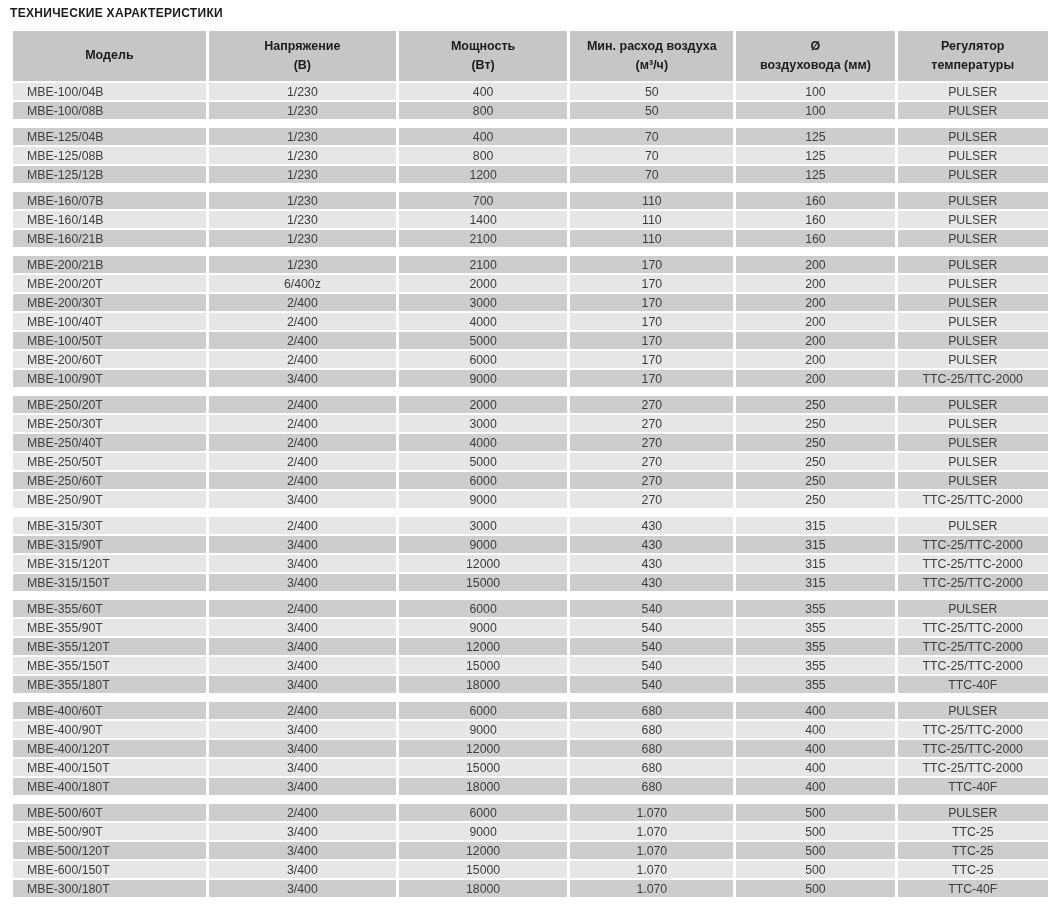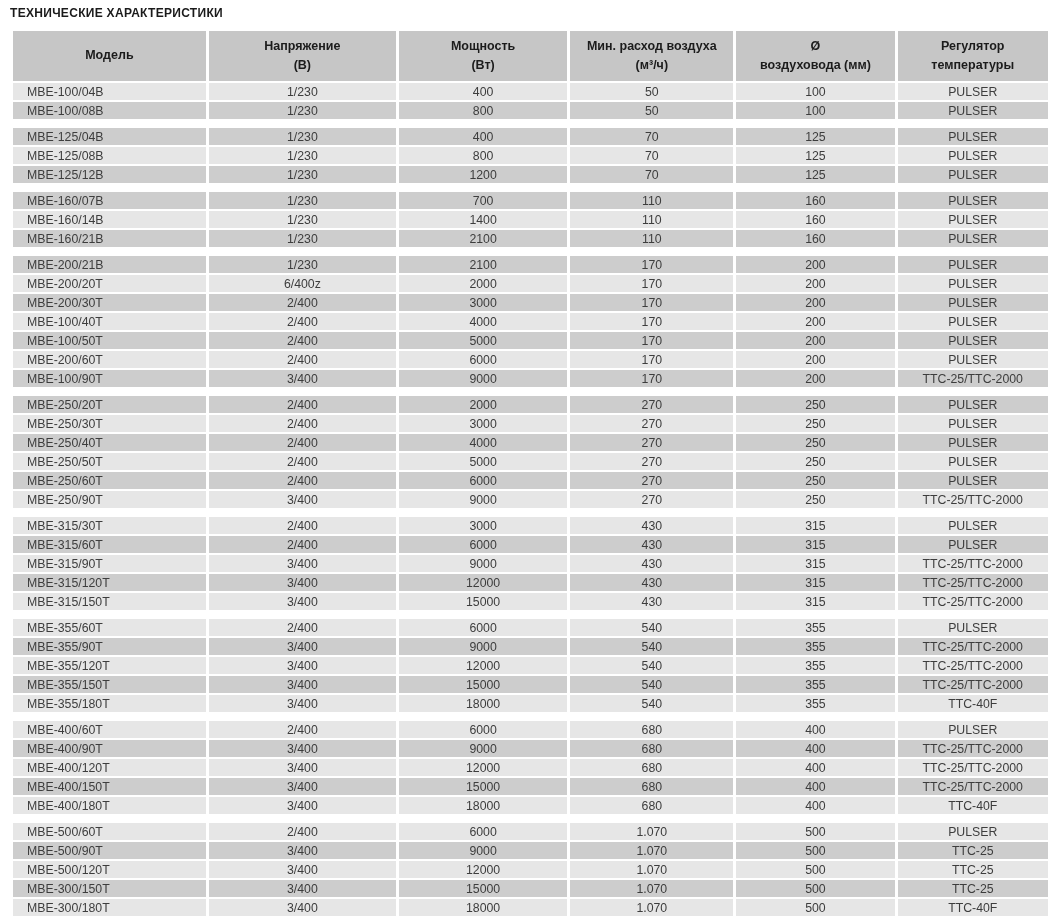--- a/index.html
+++ b/index.html
@@ -291,28 +291,20 @@
         </tr>
         <tr>
           <td class="model">MBE-315/30T</td>
           <td>2/400</td>
           <td>3000</td>
           <td>430</td>
           <td>315</td>
           <td>PULSER</td>
         </tr>
         <tr>
-          <td class="model">MBE-315/60T</td>
-          <td>2/400</td>
-          <td>6000</td>
-          <td>430</td>
-          <td>315</td>
-          <td>PULSER</td>
-        </tr>
-        <tr>
           <td class="model">MBE-315/90T</td>
           <td>3/400</td>
           <td>9000</td>
           <td>430</td>
           <td>315</td>
           <td>TTC-25/TTC-2000</td>
         </tr>
         <tr>
           <td class="model">MBE-315/120T</td>
           <td>3/400</td>
@@ -436,21 +428,21 @@
         </tr>
         <tr>
           <td class="model">MBE-500/120T</td>
           <td>3/400</td>
           <td>12000</td>
           <td>1.070</td>
           <td>500</td>
           <td>TTC-25</td>
         </tr>
         <tr>
-          <td class="model">MBE-300/150T</td>
+          <td class="model">MBE-600/150T</td>
           <td>3/400</td>
           <td>15000</td>
           <td>1.070</td>
           <td>500</td>
           <td>TTC-25</td>
         </tr>
         <tr>
           <td class="model">MBE-300/180T</td>
           <td>3/400</td>
           <td>18000</td>

